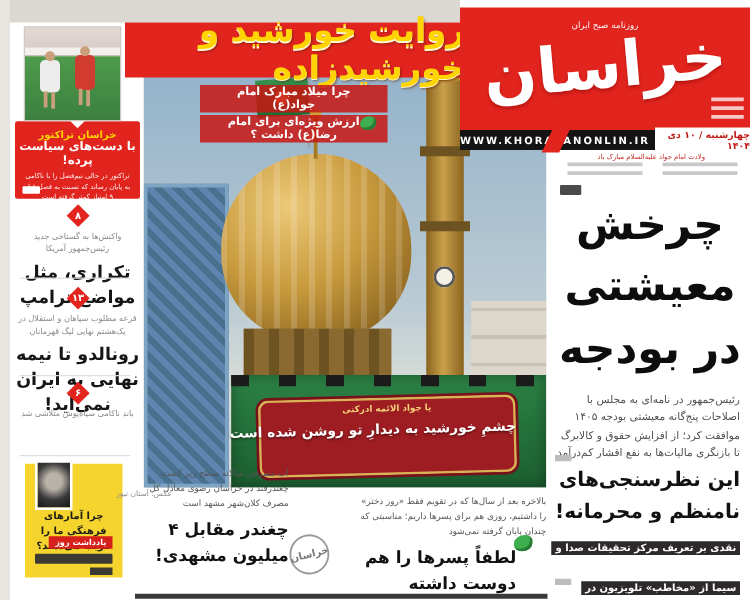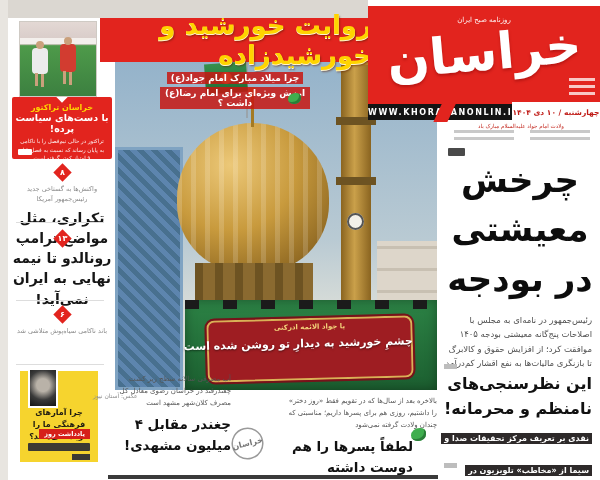--- a/index.html
+++ b/index.html
@@ -16,21 +16,21 @@
   .masthead .logo{position:absolute;top:18px;left:0;right:0;text-align:center;color:#fff;
       font-size:50px;font-weight:bold;transform:rotate(-5deg);letter-spacing:-2px;
       text-shadow:0 2px 3px rgba(120,0,0,.4);}
   .mh-micro{position:absolute;right:5px;width:26px;height:3px;background:rgba(255,255,255,.75);}
   .url-strip{right:0;top:104px;width:232px;height:16px;background:#141414;z-index:7;
       color:#fff;font-size:8px;font-weight:bold;letter-spacing:1.6px;
       display:flex;align-items:center;justify-content:flex-start;padding-right:8px;box-sizing:border-box;
       direction:ltr;}
   .red-slash{right:148px;top:102px;width:14px;height:20px;background:#e2241e;
       transform:skewX(-25deg);z-index:8;}
-  .date-box{right:0;top:102px;width:88px;height:20px;background:#fff;z-index:9;
+  .date-box{right:0;top:102px;width:76px;height:20px;background:#fff;z-index:9;
       color:#c01d18;font-size:7.5px;font-weight:bold;display:flex;align-items:center;justify-content:center;}
   .occasion{right:4px;top:123px;width:150px;text-align:center;color:#c3281f;font-size:5.5px;z-index:9;}
   
   .fb{left:20px;top:22px;width:76px;height:74px;z-index:5;overflow:hidden;
       background:linear-gradient(#e3d8d4 0%,#d6c9c6 30%,#4e9a4a 32%,#3c8040 100%);
       box-shadow:0 0 0 1px #cfcac4;}
   .fb .board{position:absolute;left:0;top:16px;width:76px;height:6px;background:#f3efec;}
   .fb .p{position:absolute;border-radius:4px;}
   .fb .p .head{position:absolute;top:-7px;left:4px;width:8px;height:8px;border-radius:50%;background:#caa07c;}
   .fb .p .legs{position:absolute;bottom:-12px;left:3px;width:3px;height:13px;background:#caa07c;box-shadow:6px 1px 0 #caa07c;}
@@ -74,21 +74,21 @@
   .panel .main-line{margin-top:6px;font-size:11px;font-weight:bold;white-space:nowrap;
       text-shadow:0 1px 2px rgba(0,0,0,.5);}
   .caption{left:93px;top:392px;font-size:6px;color:#8d8d8d;z-index:5;}
   
   .band{left:100px;top:18px;width:272px;height:44px;background:#e2241e;z-index:4;
       display:flex;align-items:center;justify-content:center;}
   .band .hl{color:#ffd400;font-size:26px;font-weight:bold;
       text-shadow:0 1px 0 #fff5d0,1px 2px 2px rgba(90,30,0,.55);}
   .subdeck{left:160px;top:66px;width:150px;z-index:4;text-align:center;}
   .subdeck span{display:inline-block;background:rgba(200,22,18,.85);color:#fff;
-      font-size:9px;font-weight:bold;padding:1px 4px;margin-top:2px;}
+      font-size:9px;font-weight:bold;padding:1px 14px;margin-top:2px;}
   .bird{left:288px;top:93px;width:13px;height:11px;background:#3fae4e;border-radius:60% 40% 55% 45%;
       z-index:5;box-shadow:inset -2px -2px 0 #2a7d38;}
   
   .sb-bg{left:8px;top:95px;width:104px;height:369px;background:#fff;z-index:2;}
   .redbox{left:12px;top:97px;width:100px;height:62px;background:#e2241e;z-index:3;
       text-align:center;color:#fff;border-radius:2px;}
   .redbox .notch{position:absolute;top:-4px;left:46px;width:8px;height:8px;background:#fff;transform:rotate(45deg);}
   .redbox .kicker{margin-top:6px;font-size:8px;font-weight:bold;color:#ffd400;}
   .redbox .rtitle{font-size:9.5px;font-weight:bold;}
   .redbox .rbody{margin:3px 6px 0;font-size:5.5px;line-height:1.55;opacity:.92;}
@@ -217,20 +217,21 @@
     </div>
   <div class="sb-kicker">واکنش‌ها به گستاخی جدید رئیس‌جمهور آمریکا</div>
   <div class="sb-title">تکراری، مثل مواضع ترامپ</div>
 </div>
 <div class="abs sb-sep" style="top:222px"></div>
 
 <div class="abs sb-item" style="top:232px">
   <div class="diamond">
       <span>۱۳</span>
     </div>
+  <div class="sb-kicker">قرعه مطلوب سپاهان و استقلال در یک‌هشتم نهایی لیگ قهرمانان</div>
   <div class="sb-title">رونالدو تا نیمه نهایی به ایران نمی‌آید!</div>
 </div>
 <div class="abs sb-sep" style="top:300px"></div>
 
 <div class="abs sb-item" style="top:308px">
   <div class="diamond">
       <span>۶</span>
     </div>
   <div class="sb-kicker">باند ناکامی سیاه‌پوش متلاشی شد</div>
 </div>
@@ -258,18 +259,18 @@
   <span>نقدی بر تعریف مرکز تحقیقات صدا و سیما از «مخاطب» تلویزیون در نظرسنجی‌ها و سیاست این مرکز برای انتشار نتایج</span>
 </div>
 <div class="rc-mark" style="right:143px;top:463px"></div>
 
 <div class="abs art-left">
   <div class="art-body">آب مصرفی سالانه سطح زیر کشت چغندرقند در خراسان رضوی معادل کل مصرف کلان‌شهر مشهد است</div>
   <div class="art-title">چغندر مقابل ۴ میلیون مشهدی!</div>
 </div>
 <div class="abs stamp">خراسان</div>
 <div class="abs art-right">
-  <div class="art-body">بالاخره بعد از سال‌ها که در تقویم فقط «روز دختر» را داشتیم، روزی هم برای پسرها داریم؛ مناسبتی که چندان ولادت گرفته نمی‌شود</div>
+  <div class="art-body">بالاخره بعد از سال‌ها که در تقویم فقط «روز دختر» را داشتیم، روزی هم برای پسرها داریم؛ مناسبتی که چندان پایان گرفته نمی‌شود</div>
   <div class="art-title">لطفاً پسرها را هم دوست داشته باشید</div>
 </div>
 <div class="abs leaf"></div>
 
 <div class="abs bottom-rule"></div>
 
 </body></html>

